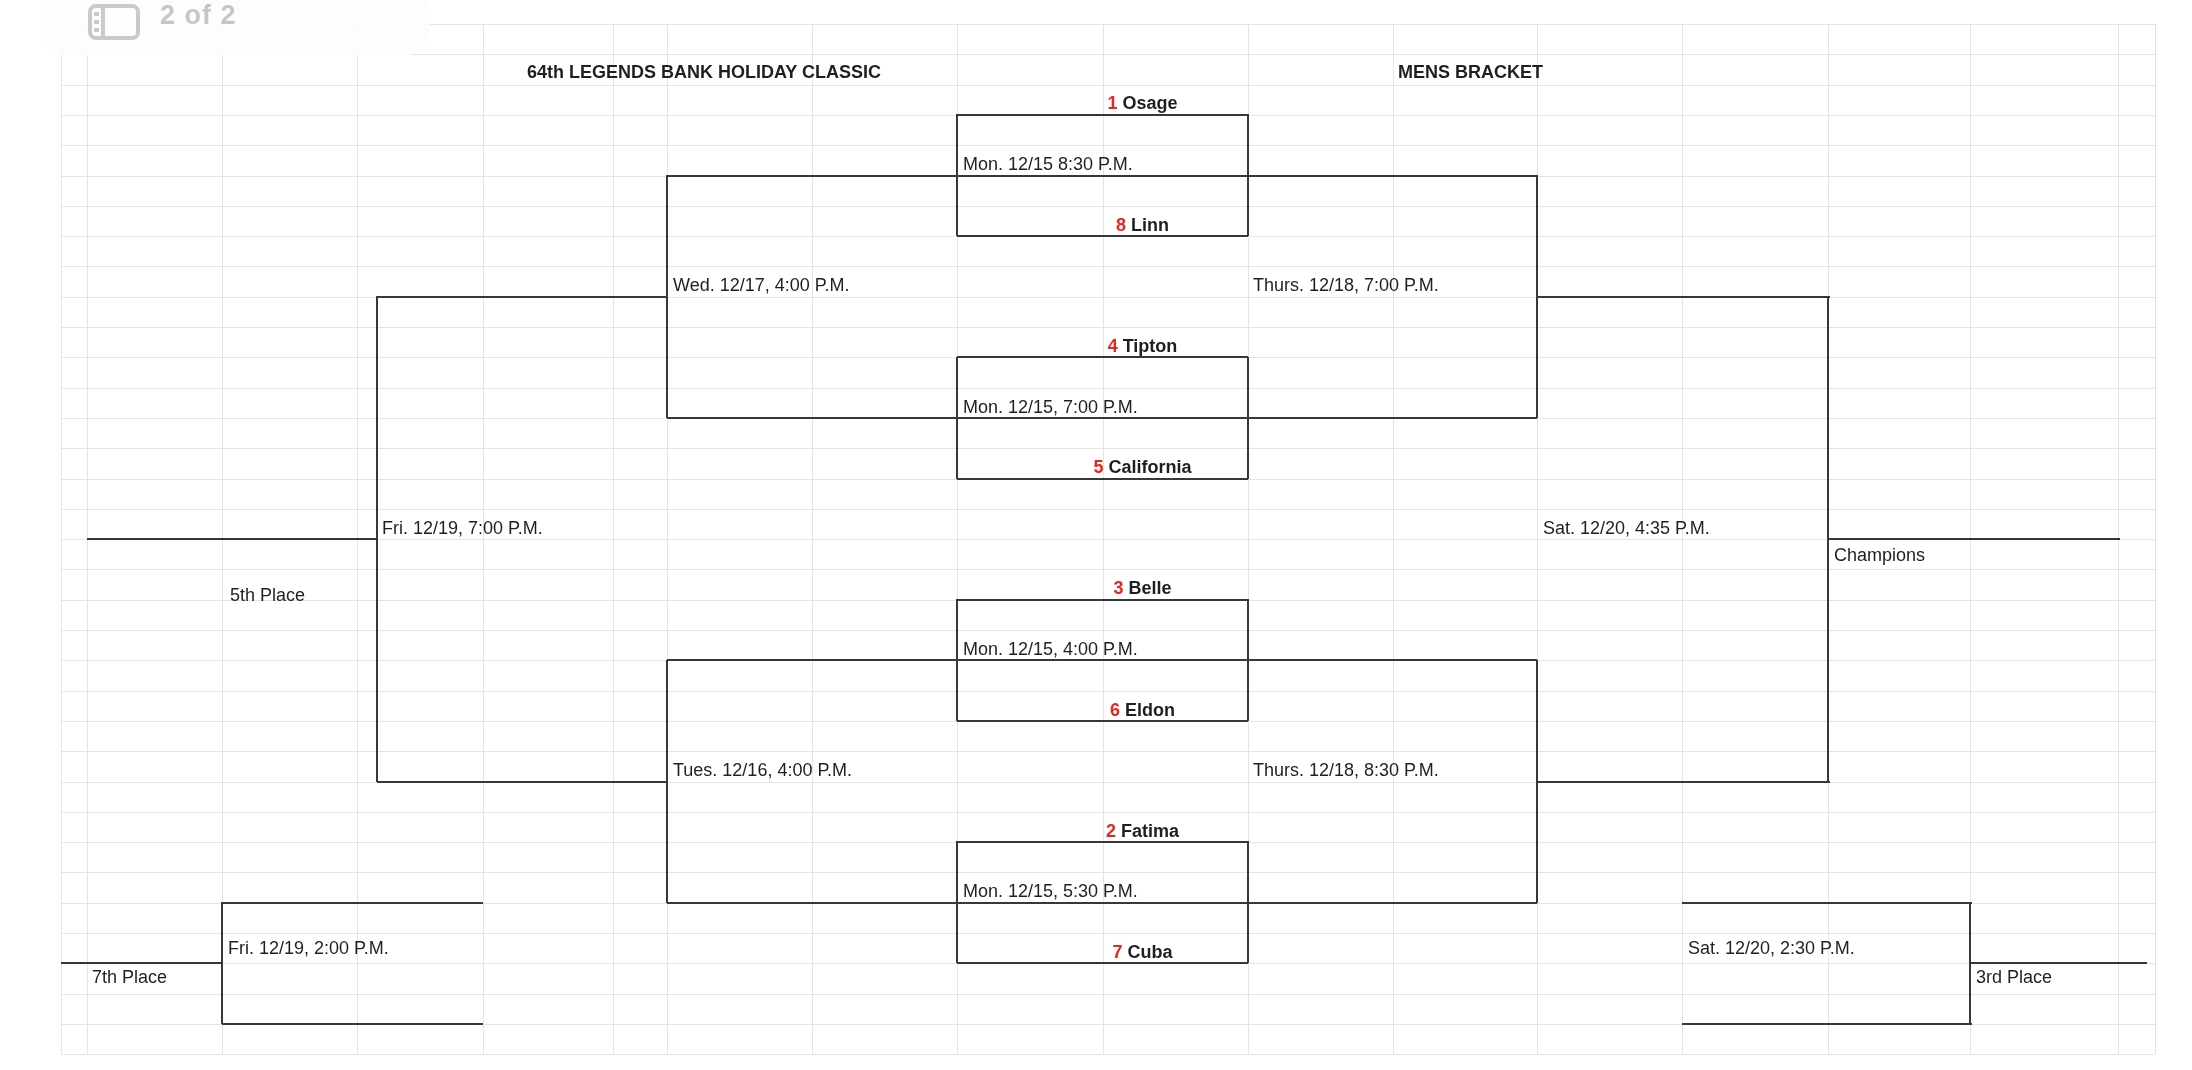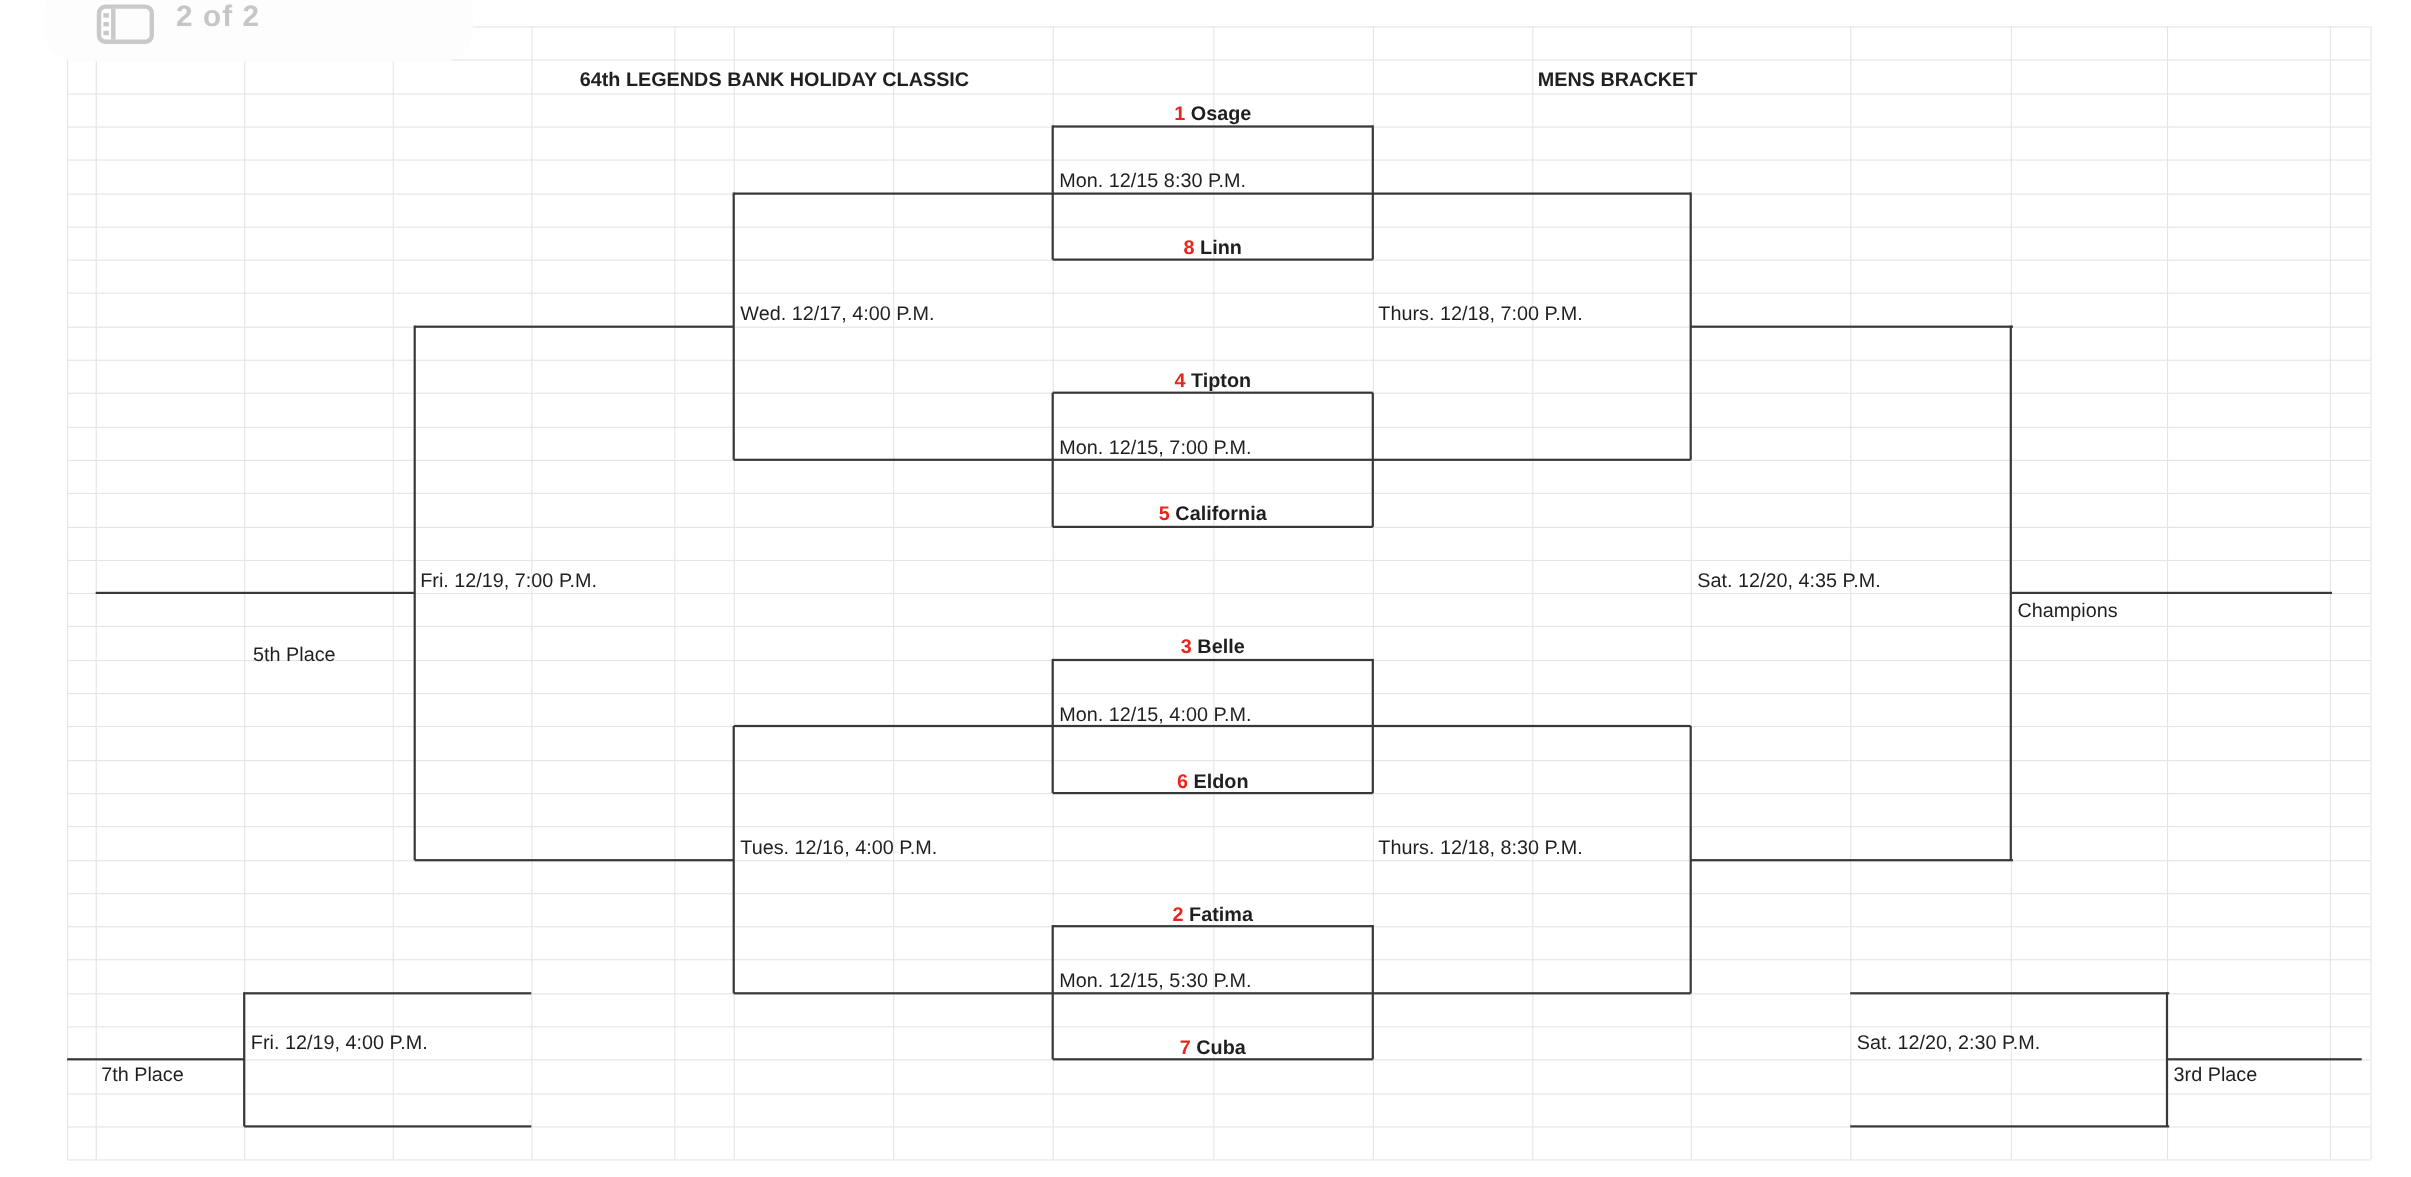--- a/index.html
+++ b/index.html
@@ -5,21 +5,21 @@
   html,body{margin:0;padding:0;background:#fff;}
   #stage{position:relative;width:2192px;height:1070px;background:#ffffff;overflow:hidden;
          font-family:"Liberation Sans","DejaVu Sans",sans-serif;color:#1f1f1f;}
   .gridline{position:absolute;background:#e4e4e4;z-index:0;}
   .dline{position:absolute;background:#383838;z-index:2;}
   .dline.h{height:2px;}
   .dline.v{width:2px;}
   .txt{position:absolute;font-size:18px;line-height:22px;white-space:nowrap;z-index:3;}
   .bold{font-weight:bold;text-align:right;}
   .team{position:absolute;width:291px;text-align:center;font-size:18px;line-height:22px;
-        font-weight:bold;white-space:nowrap;z-index:3;}
+        font-weight:bold;white-space:nowrap;z-index:3;margin-left:40px;}
   .seed{color:var(--seed-red,#e8261d);}
   #page-pill{position:absolute;left:40px;top:-16px;width:390px;height:72px;
              background:rgba(253,253,253,0.93);border-radius:28px;z-index:6;
              display:flex;align-items:center;}
   #page-pill .pageicon{position:absolute;left:48px;top:20px;width:52px;height:36px;
              border:4px solid #c9c9c9;border-radius:8px;box-sizing:border-box;}
   #page-pill .pageicon .bar{position:absolute;left:9px;top:0;width:4px;height:100%;background:#c9c9c9;}
   #page-pill .pageicon .dot{position:absolute;left:2px;width:5px;height:4px;background:#c9c9c9;}
   #page-pill .pagelabel{position:absolute;left:120px;top:16px;font-size:27px;font-weight:bold;
              color:#c6c6c6;letter-spacing:1px;}
@@ -170,21 +170,21 @@
 
   <div class="txt" style="left:963px;top:153px;">Mon. 12/15 8:30 P.M.</div>
   <div class="txt" style="left:963px;top:395.5px;">Mon. 12/15, 7:00 P.M.</div>
   <div class="txt" style="left:963px;top:637.8px;">Mon. 12/15, 4:00 P.M.</div>
   <div class="txt" style="left:963px;top:880px;">Mon. 12/15, 5:30 P.M.</div>
 
   <div class="txt" style="left:673px;top:274px;">Wed. 12/17, 4:00 P.M.</div>
   <div class="txt" style="left:673px;top:759px;">Tues. 12/16, 4:00 P.M.</div>
   <div class="txt" style="left:382px;top:516.5px;">Fri. 12/19, 7:00 P.M.</div>
   <div class="txt" style="left:230px;top:542px;margin-top:42px;">5th Place</div>
-  <div class="txt" style="left:228px;top:937px;">Fri. 12/19, 4:00 P.M.</div>
+  <div class="txt" style="left:228px;top:937px;">Fri. 12/19, 2:00 P.M.</div>
   <div class="txt" style="left:92px;top:966px;">7th Place</div>
 
   <div class="txt" style="left:1253px;top:274px;">Thurs. 12/18, 7:00 P.M.</div>
   <div class="txt" style="left:1253px;top:759px;text-align:center;">Thurs. 12/18, 8:30 P.M.</div>
   <div class="txt" style="left:1543px;top:516.5px;">Sat. 12/20, 4:35 P.M.</div>
   <div class="txt" style="left:1834px;top:544px;">Champions</div>
   <div class="txt" style="left:1688px;top:937px;">Sat. 12/20, 2:30 P.M.</div>
   <div class="txt" style="left:1976px;top:966px;">3rd Place</div>
 
   <div id="page-pill">

